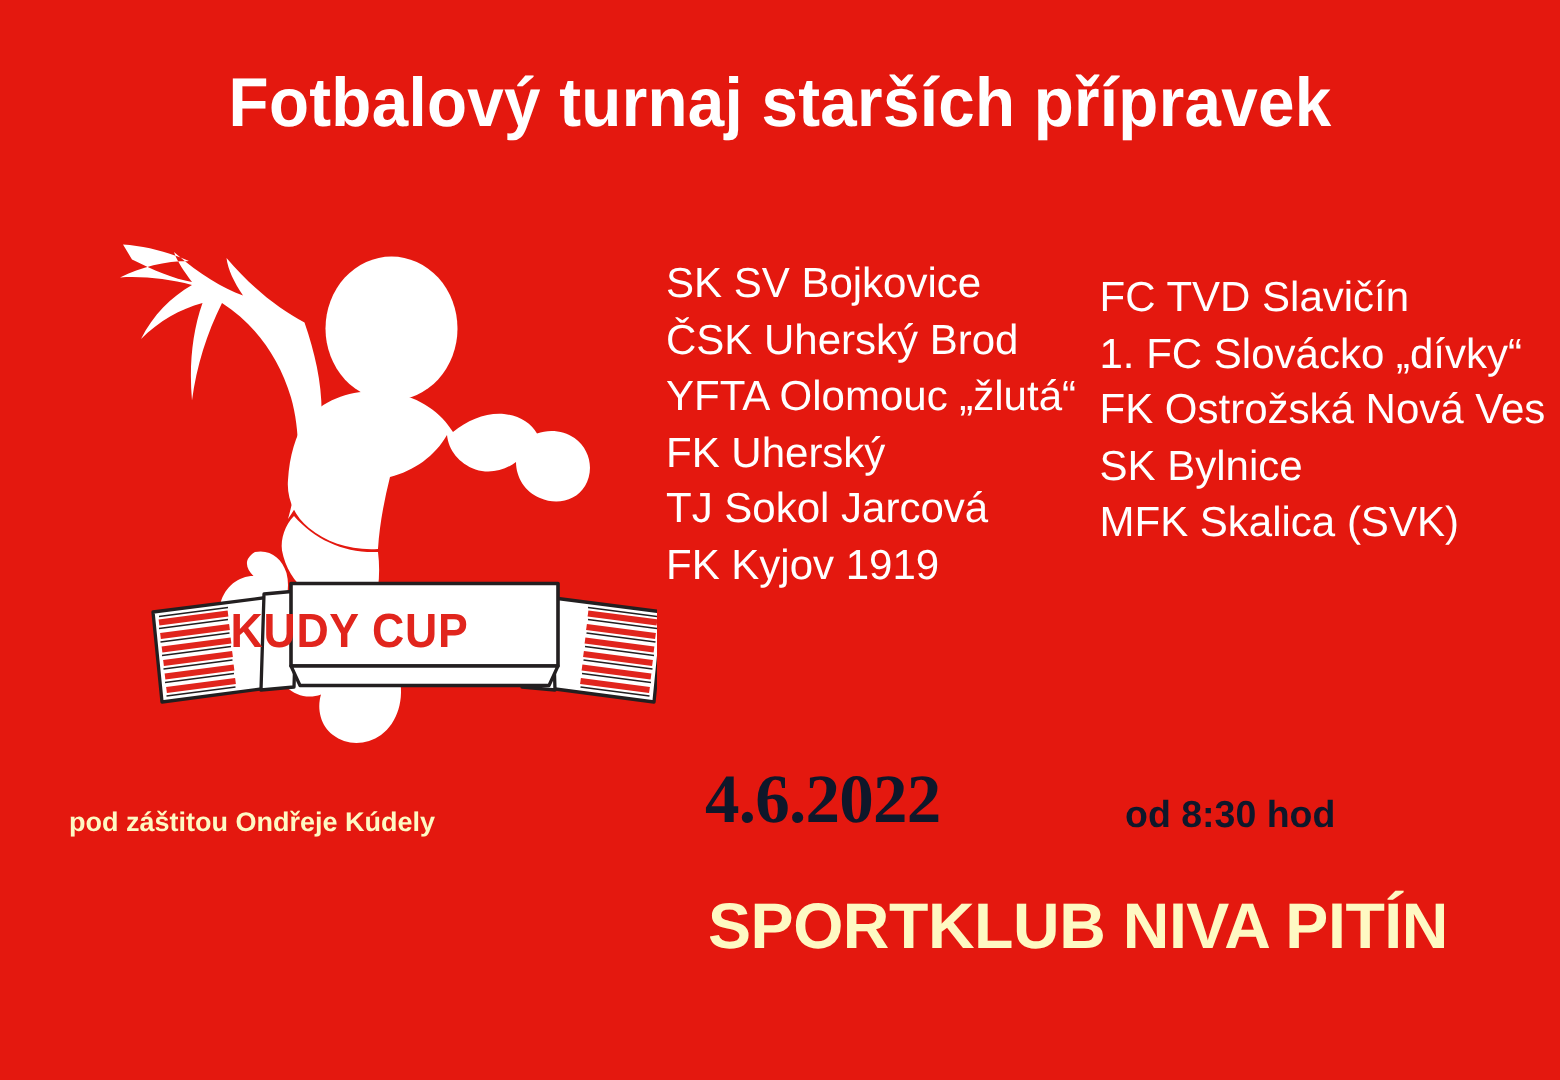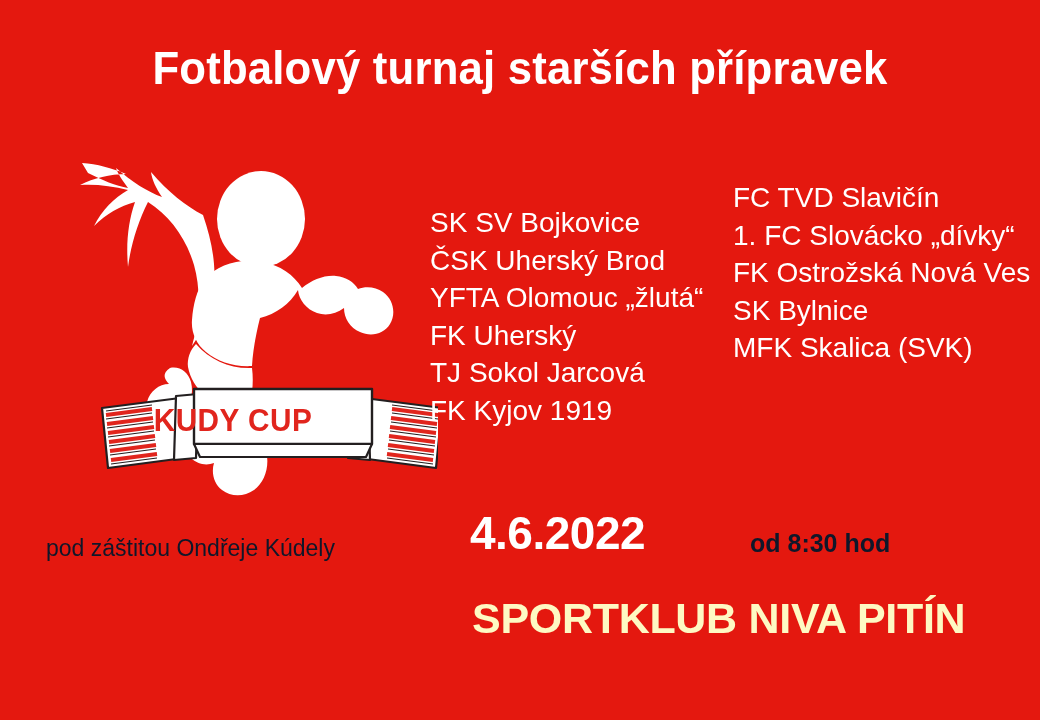--- a/index.html
+++ b/index.html
@@ -44,51 +44,51 @@
   .team-column {
     position: absolute;
     color: #ffffff;
     font-family: "Liberation Sans", sans-serif;
     font-weight: normal;
     font-size: 28px;
     line-height: 37.5px;
     white-space: nowrap;
   }
   #team-column-left {
-    left: 430px;
+    left: 444px;
     top: 170px;
-    margin-top: 34px;
   }
   #team-column-right {
     left: 733px;
     top: 179px;
   }
   .team-item {
     display: block;
   }
 
   
   #patron-line {
     position: absolute;
     left: 46px;
     top: 531px;
-    color: #0f172a;
-    font-family: "Liberation Sans", sans-serif;
-    font-size: 23px;
+    color: #fef9c3;
+    font-family: "Liberation Sans", sans-serif;
+    font-size: 18px;
     line-height: 34px;
     white-space: nowrap;
+    font-weight: bold;
   }
 
   
   #event-date {
     position: absolute;
     left: 470px;
     top: 505px;
-    color: #ffffff;
-    font-family: Liberation Sans, sans-serif;
+    color: #0f172a;
+    font-family: Liberation Serif, serif;
     font-weight: bold;
     font-size: 46px;
     line-height: 56px;
     letter-spacing: -0.5px;
     white-space: nowrap;
   }
   #event-time {
     position: absolute;
     left: 750px;
     top: 521px;

